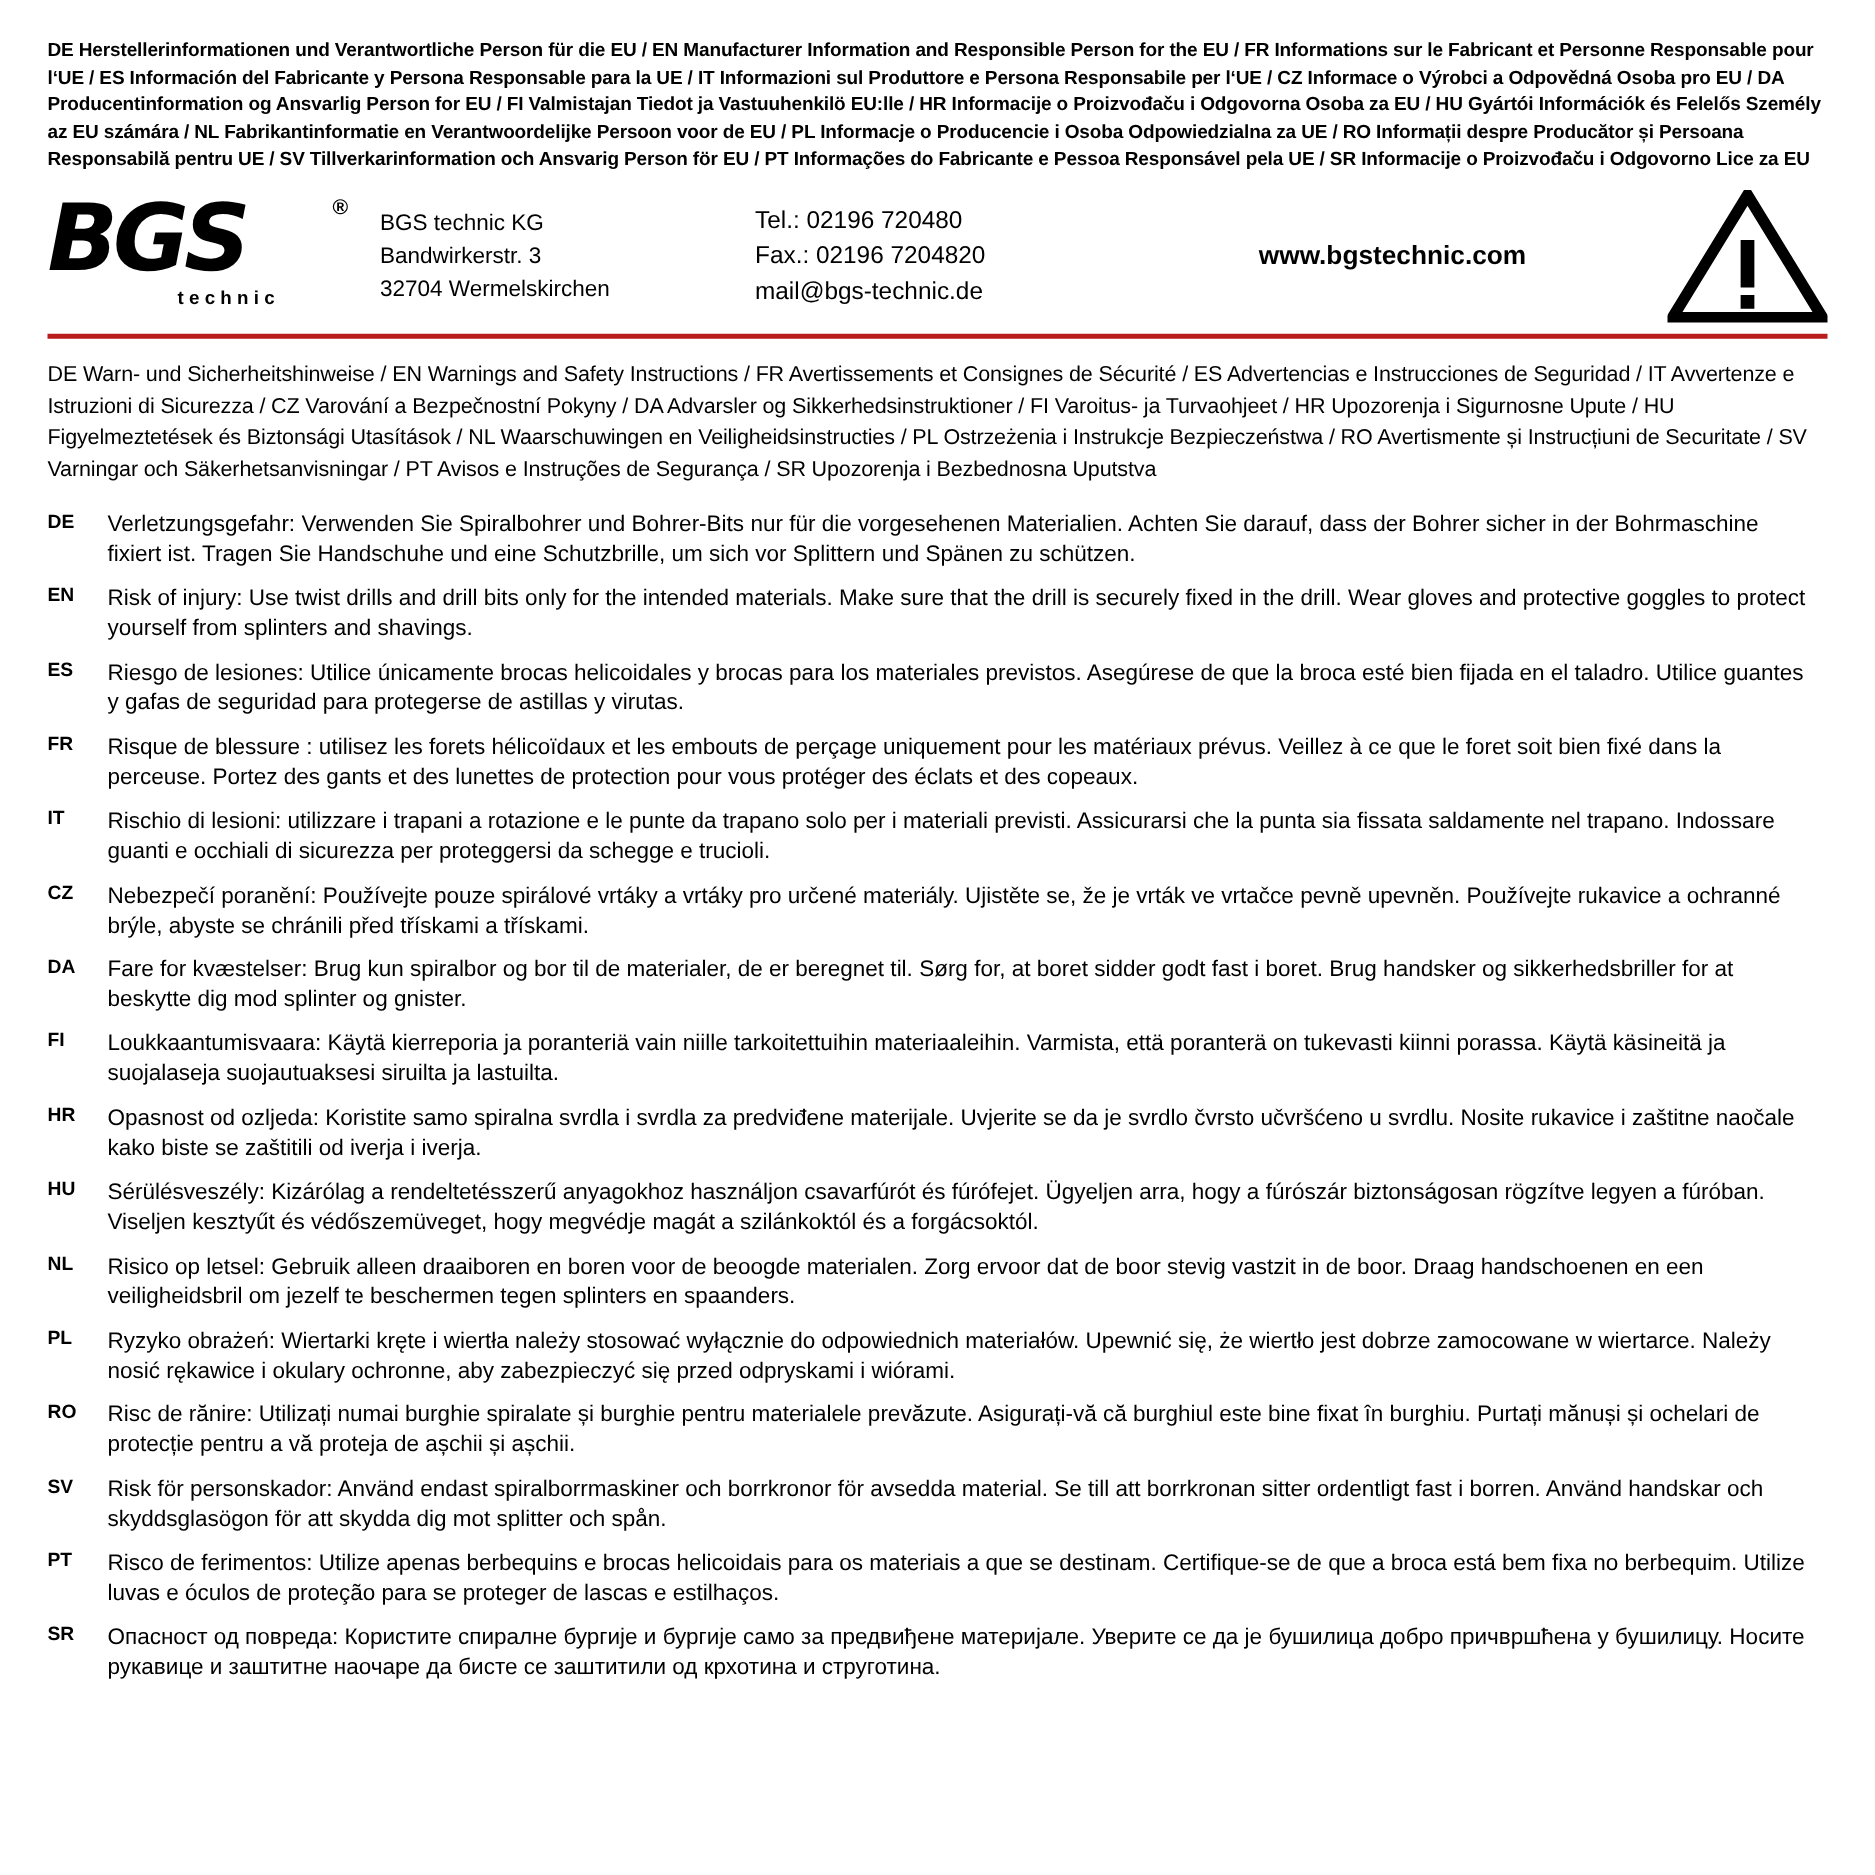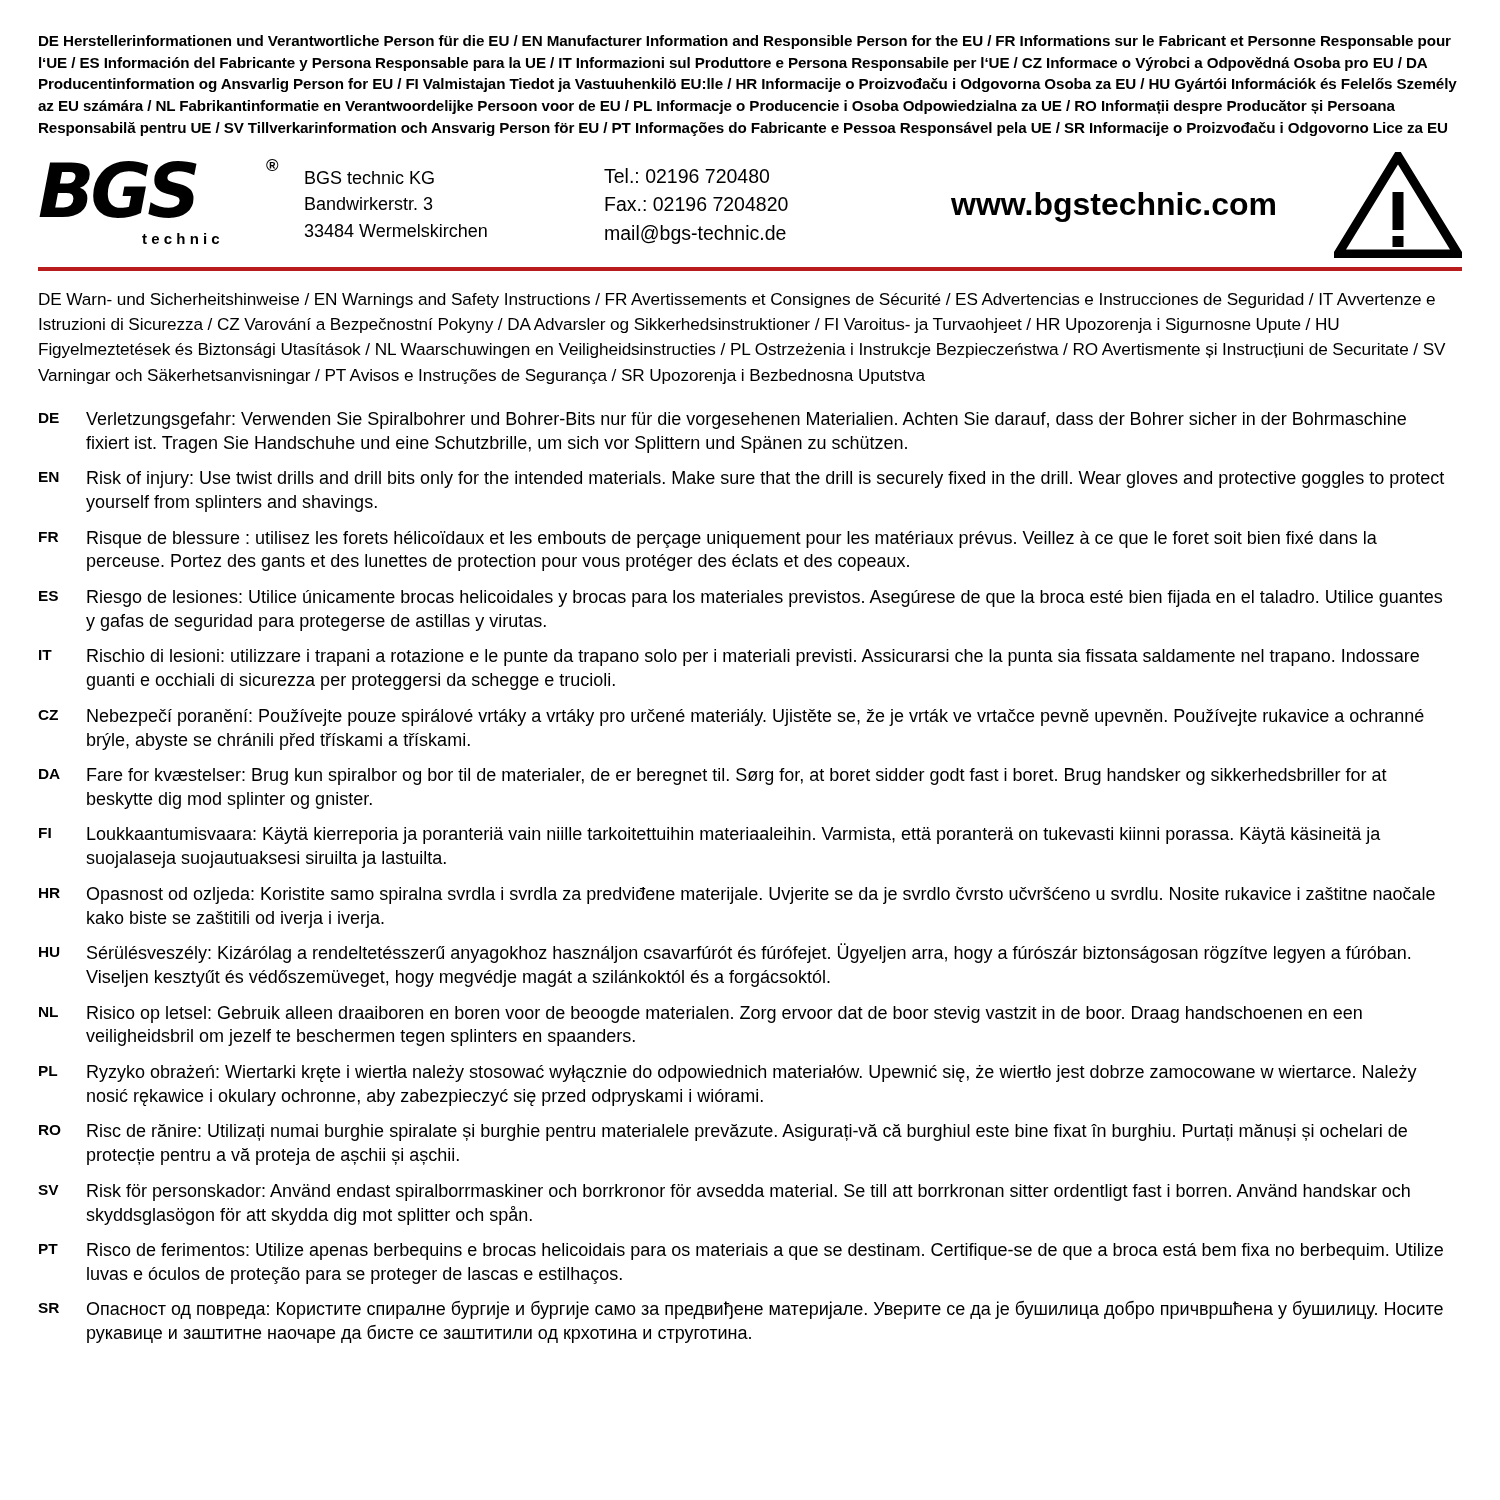--- a/index.html
+++ b/index.html
@@ -81,21 +81,21 @@
     padding-left: 8px;
   }
   .contact {
     flex: 0 0 300px;
     font-size: 19.5px;
     line-height: 1.47;
   }
   .website {
     flex: 1 1 auto;
     text-align: center;
-    font-size: 32px;
+    font-size: 21px;
     font-weight: bold;
     padding-right: 10px;
   }
   .warn-triangle {
     flex: 0 0 128px;
     height: 106px;
     position: relative;
   }
   .warn-triangle svg { display: block; }
 
@@ -140,21 +140,21 @@
 
     <div class="logo">
       <span class="logo-text">BGS</span>
       <span class="logo-reg">®</span>
       <span class="logo-sub">technic</span>
     </div>
 
     <div class="addr">
       <div>BGS technic KG</div>
       <div>Bandwirkerstr. 3</div>
-      <div>33484 Wermelskirchen</div>
+      <div>32704 Wermelskirchen</div>
     </div>
 
     <div class="contact">
       <div>Tel.: 02196 720480</div>
       <div>Fax.: 02196 7204820</div>
       <div>mail@bgs-technic.de</div>
     </div>
 
     <div class="website">www.bgstechnic.com</div>
 
@@ -176,30 +176,30 @@
       <div class="lang-code">DE</div>
       <div class="lang-text">Verletzungsgefahr: Verwenden Sie Spiralbohrer und Bohrer-Bits nur für die vorgesehenen Materialien. Achten Sie darauf, dass der Bohrer sicher in der Bohrmaschine fixiert ist. Tragen Sie Handschuhe und eine Schutzbrille, um sich vor Splittern und Spänen zu schützen.</div>
     </div>
 
     <div class="lang-row">
       <div class="lang-code">EN</div>
       <div class="lang-text">Risk of injury: Use twist drills and drill bits only for the intended materials. Make sure that the drill is securely fixed in the drill. Wear gloves and protective goggles to protect yourself from splinters and shavings.</div>
     </div>
 
     <div class="lang-row">
+      <div class="lang-code">ES</div>
+      <div class="lang-text">Riesgo de lesiones: Utilice únicamente brocas helicoidales y brocas para los materiales previstos. Asegúrese de que la broca esté bien fijada en el taladro. Utilice guantes y gafas de seguridad para protegerse de astillas y virutas.</div>
+    </div>
+
+    <div class="lang-row">
       <div class="lang-code">FR</div>
       <div class="lang-text">Risque de blessure : utilisez les forets hélicoïdaux et les embouts de perçage uniquement pour les matériaux prévus. Veillez à ce que le foret soit bien fixé dans la perceuse. Portez des gants et des lunettes de protection pour vous protéger des éclats et des copeaux.</div>
     </div>
 
     <div class="lang-row">
-      <div class="lang-code">ES</div>
-      <div class="lang-text">Riesgo de lesiones: Utilice únicamente brocas helicoidales y brocas para los materiales previstos. Asegúrese de que la broca esté bien fijada en el taladro. Utilice guantes y gafas de seguridad para protegerse de astillas y virutas.</div>
-    </div>
-
-    <div class="lang-row">
       <div class="lang-code">IT</div>
       <div class="lang-text">Rischio di lesioni: utilizzare i trapani a rotazione e le punte da trapano solo per i materiali previsti. Assicurarsi che la punta sia fissata saldamente nel trapano. Indossare guanti e occhiali di sicurezza per proteggersi da schegge e trucioli.</div>
     </div>
 
     <div class="lang-row">
       <div class="lang-code">CZ</div>
       <div class="lang-text">Nebezpečí poranění: Používejte pouze spirálové vrtáky a vrtáky pro určené materiály. Ujistěte se, že je vrták ve vrtačce pevně upevněn. Používejte rukavice a ochranné brýle, abyste se chránili před třískami a třískami.</div>
     </div>
 
     <div class="lang-row">

